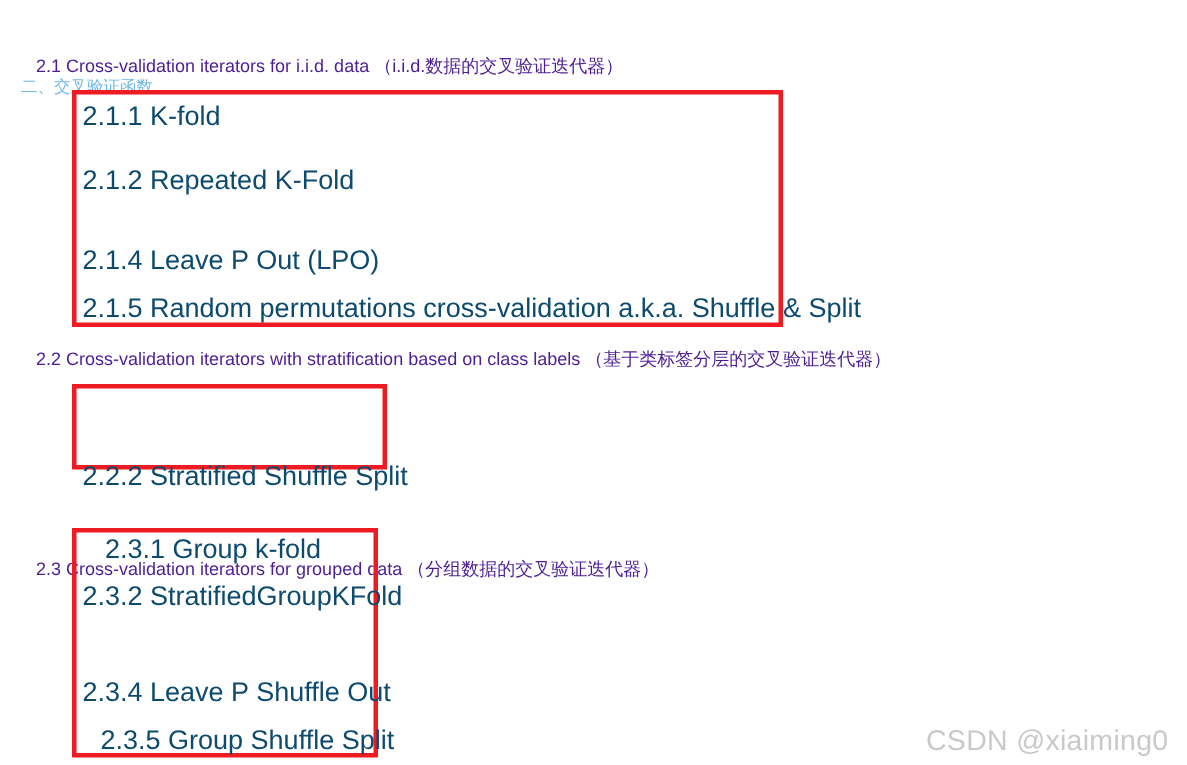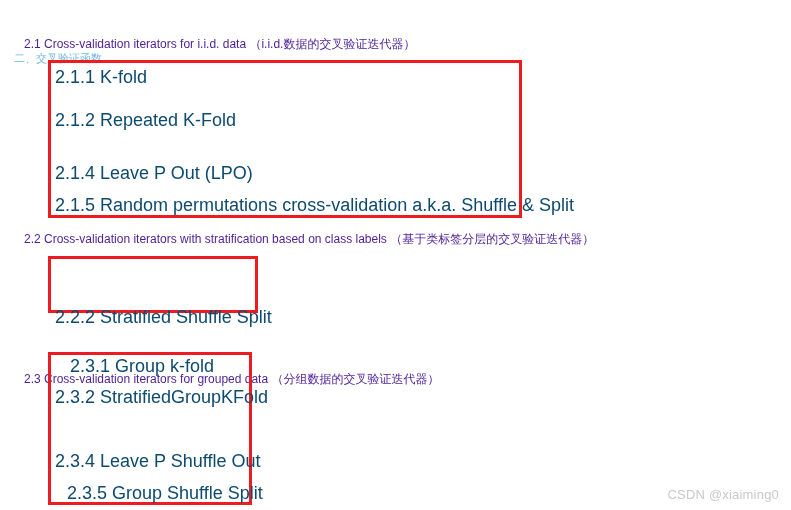--- a/index.html
+++ b/index.html
@@ -59,21 +59,21 @@
     color: #0c4a6e;
     white-space: nowrap;
     cursor: pointer;
   }
 
   
   .watermark {
     position: absolute;
     right: 12px;
     bottom: 6px;
-    font-size: 13px;
+    font-size: 19px;
     line-height: 18px;
     color: #c9c9c9;
     white-space: nowrap;
     letter-spacing: 0.2px;
   }
 </style>
 </head>
 <body>
 
 <div class="page">

